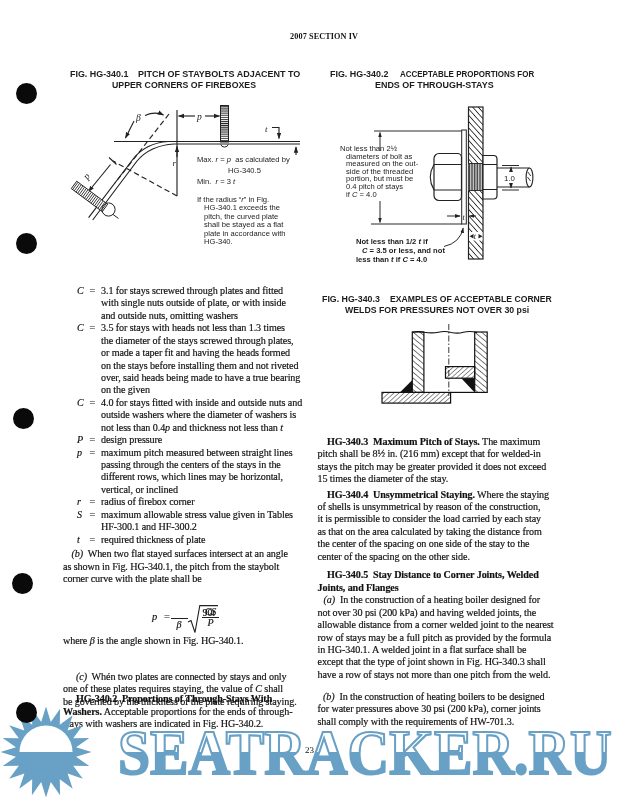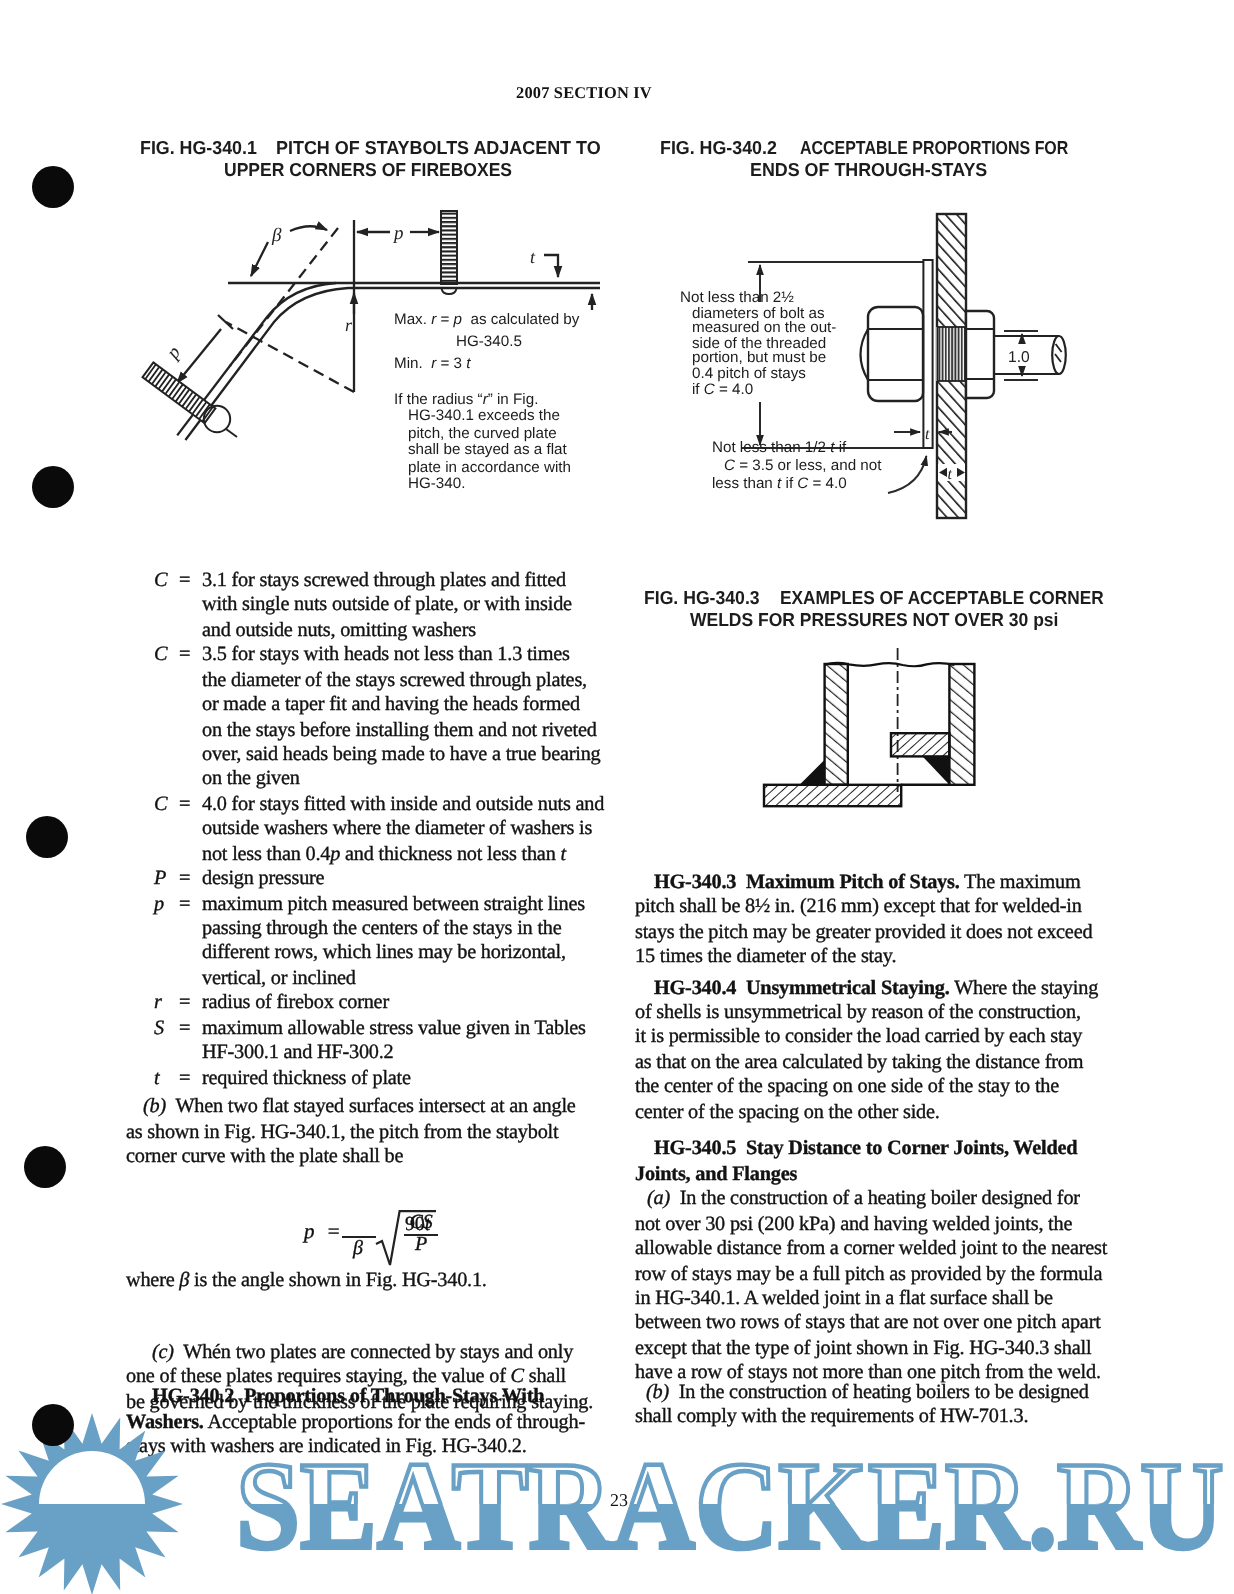--- a/index.html
+++ b/index.html
@@ -24,21 +24,21 @@
 </style>
 </head>
 <body>
 
 <div class="dot" style="left:15.5px;top:82.5px;"></div>
 <div class="dot" style="left:15.5px;top:232.5px;"></div>
 <div class="dot" style="left:12.5px;top:407.5px;"></div>
 <div class="dot" style="left:11.5px;top:572.5px;"></div>
 <div class="dot" style="left:15.5px;top:701.5px;z-index:6;"></div>
 
-<div class="abs" style="left:258px;top:31.8px;width:100px;text-align:left;font-weight:bold;font-size:8.2px;letter-spacing:0.1px;white-space:nowrap;margin-top:10px;">2007 SECTION IV</div>
+<div class="abs" style="left:258px;top:31.8px;width:100px;text-align:right;font-weight:bold;font-size:8.2px;letter-spacing:0.1px;white-space:nowrap;">2007 SECTION IV</div>
 
 <div class="tl" style="left:69.9px;top:69.2px;"><span style="transform:scaleX(0.95);">FIG. HG-340.1</span></div>
 <div class="tl" style="left:138px;top:69.2px;"><span style="transform:scaleX(0.957);">PITCH OF STAYBOLTS ADJACENT TO</span></div>
 <div class="tl" style="left:111.9px;top:79.7px;"><span style="transform:scaleX(0.934);">UPPER CORNERS OF FIREBOXES</span></div>
 
 <div class="tl" style="left:329.7px;top:69.2px;"><span style="transform:scaleX(0.95);">FIG. HG-340.2</span></div>
 <div class="tl" style="left:399.7px;top:69.2px;"><span style="transform:scaleX(0.851);">ACCEPTABLE PROPORTIONS FOR</span></div>
 <div class="tl" style="left:374.5px;top:79.7px;"><span style="transform:scaleX(0.953);">ENDS OF THROUGH-STAYS</span></div>
 
 <div class="tl" style="left:322.4px;top:294px;"><span style="transform:scaleX(0.94);">FIG. HG-340.3</span></div>
@@ -157,21 +157,21 @@
 <path d="M114,146.5 Q130,143 133.2,128" marker-end="url(#ah)"></path>
 </g>
 <text x="132.5" y="119.5" font-family="Liberation Serif" font-size="8" font-style="italic" fill="#222">t</text>
 
 <rect x="139" y="132" width="13.5" height="8.5" fill="#fff" stroke="none"></rect>
 <path d="M139.5,136.2 l4,-2.3 v4.6 z M152.5,136.2 l-4,-2.3 v4.6 z" fill="#222"></path>
 <text x="143.8" y="139.3" font-family="Liberation Serif" font-size="8" font-style="italic" fill="#222">t</text>
 </svg>
 
 <div class="ann" style="left:340px;top:145px;font-size:7.6px;line-height:7.6px;white-space:nowrap;">Not less than 2½<br><span style="padding-left:6px;">diameters of bolt as</span><br><span style="padding-left:6px;">measured on the out-</span><br><span style="padding-left:6px;">side of the threaded</span><br><span style="padding-left:6px;">portion, but must be</span><br><span style="padding-left:6px;">0.4 pitch of stays</span><br><span style="padding-left:6px;">if <i>C</i> = 4.0</span></div>
-<div class="ann" style="left:356px;top:219px;font-size:7.6px;line-height:9px;white-space:nowrap;">Not less than 1/2 <i>t</i> if<br><span style="padding-left:6px;"><i>C</i> = 3.5 or less, and not</span><br>less than <i>t</i> if <i>C</i> = 4.0</div>
+<div class="ann" style="left:356px;top:237px;font-size:7.6px;line-height:9px;white-space:nowrap;font-weight:bold;">Not less than 1/2 <i>t</i> if<br><span style="padding-left:6px;"><i>C</i> = 3.5 or less, and not</span><br>less than <i>t</i> if <i>C</i> = 4.0</div>
 
 <svg class="abs" style="left:375px;top:318px;" width="125" height="92" viewBox="0 0 125 92">
 <defs>
 <pattern id="hb2" patternUnits="userSpaceOnUse" width="4.4" height="4.4" patternTransform="rotate(-50)">
   <path d="M0,0 V4.4" stroke="#222" stroke-width="1.2" fill="none"></path>
 </pattern>
 <pattern id="hf2" patternUnits="userSpaceOnUse" width="3.4" height="3.4" patternTransform="rotate(48)">
   <path d="M0,0 V3.4" stroke="#222" stroke-width="1" fill="none"></path>
 </pattern>
 </defs>
@@ -270,26 +270,26 @@
 <div class="col" style="left:317.5px;top:569.3px;width:237px;">
 <div class="jl"><span style="padding-left:9.5px;"></span><b>HG-340.5&nbsp; Stay Distance to Corner Joints, Welded</b></div>
 <div class="ll"><b>Joints, and Flanges</b></div>
 </div>
 <div class="col" style="left:317.5px;top:594.2px;width:237px;">
 <div class="jl"><span style="padding-left:6px;"></span><i>(a)</i>&nbsp; In the construction of a heating boiler designed for</div>
 <div class="jl">not over 30 psi (200 kPa) and having welded joints, the</div>
 <div class="jl">allowable distance from a corner welded joint to the nearest</div>
 <div class="jl">row of stays may be a full pitch as provided by the formula</div>
 <div class="jl">in HG-340.1. A welded joint in a flat surface shall be</div>
-<div class="jl">between two rows of stays that are not over one pitch apart</div>
 <div class="jl">except that the type of joint shown in Fig. HG-340.3 shall</div>
 <div class="ll">have a row of stays not more than one pitch from the weld.</div>
 </div>
 <div class="col" style="left:317.5px;top:691px;width:237px;">
 <div class="jl"><span style="padding-left:5.5px;"></span><i>(b)</i>&nbsp; In the construction of heating boilers to be designed</div>
+<div class="jl">for water pressures above 30 psi (200 kPa), corner joints</div>
 <div class="ll">shall comply with the requirements of HW-701.3.</div>
 </div>
 
 <div class="abs" style="left:305px;top:744.5px;font-size:9px;">23</div>
 
 <svg class="abs" style="left:0;top:697px;z-index:5;" width="617" height="100" viewBox="0 0 617 100">
 <defs>
 <clipPath id="wmTop">
         <rect x="0" y="0" width="617" height="55"></rect>
       </clipPath>

